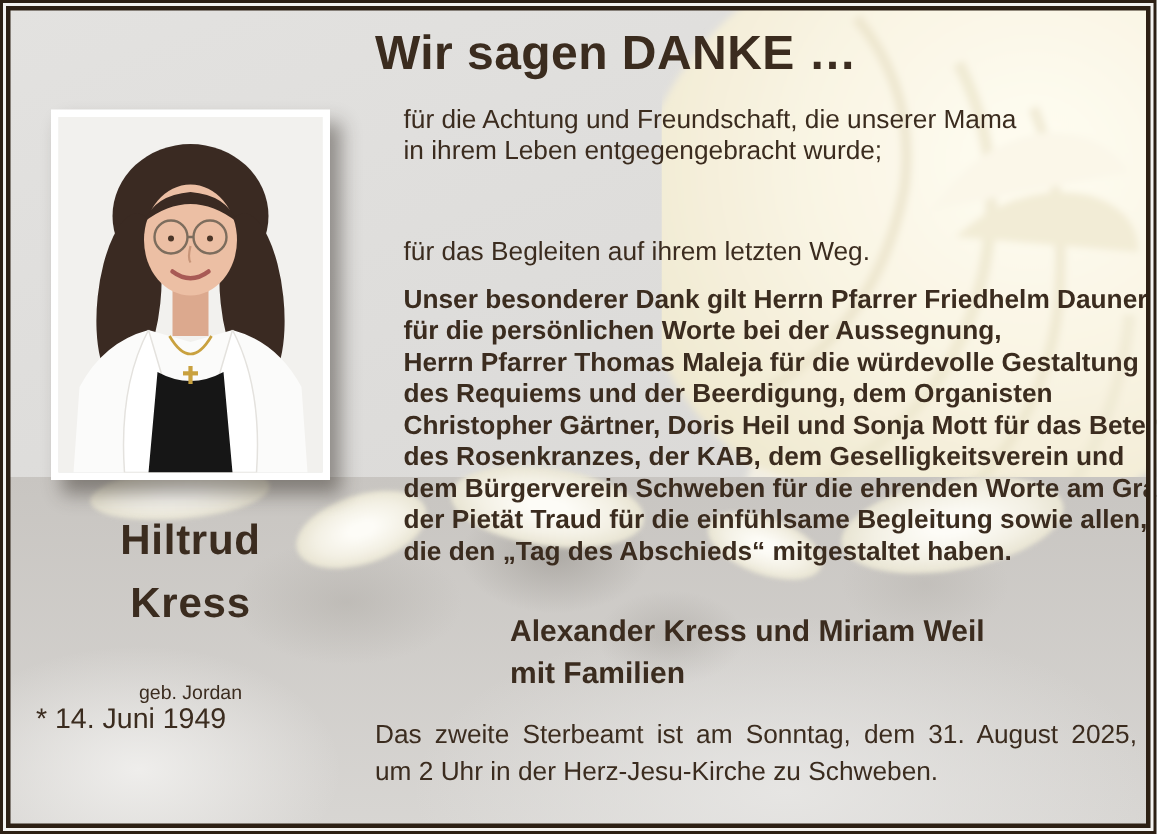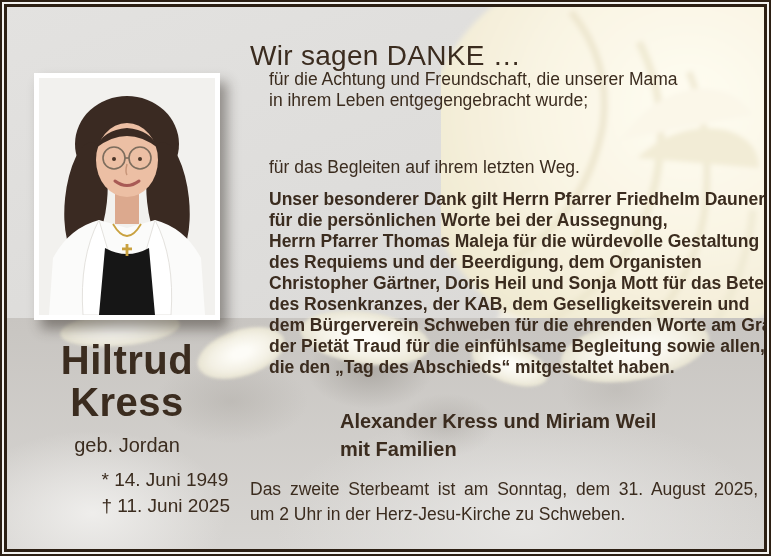--- a/index.html
+++ b/index.html
@@ -36,27 +36,27 @@
     box-shadow:inset 0 0 0 2px #2d2014, inset 0 0 0 4px #f3f2ef, inset 0 0 0 7px #2d2014;}
   
   #photo{
     position:absolute;left:34px;top:73px;width:176px;height:237px;z-index:10;
     background:linear-gradient(#f4f3f1,#e9e7e4);
     border:5px solid #fff;box-shadow:7px 9px 12px rgba(45,38,30,.45);
   }
   #photo svg{display:block;}
   
   .ltxt{position:absolute;left:24px;width:206px;text-align:center;z-index:10;}
-  #deceased-name{top:339px;font-size:40px;font-weight:bold;line-height:42px;white-space:pre-line;letter-spacing:.5px;}
-  #maiden-name{top:434px;font-size:20px;}
-  #dates{top:467px;display:flex;justify-content:flex-end;}
+  #deceased-name{top:339px;font-size:28px;font-weight:bold;line-height:42px;white-space:pre-line;letter-spacing:.5px;}
+  #maiden-name{top:454px;font-size:13px;}
+  #dates{top:467px;display:flex;justify-content:flex-start;}
   #dates .inner{text-align:left;font-size:19px;line-height:26px;}
   
   .rtxt{position:absolute;left:250px;width:508px;z-index:10;white-space:pre;}
-  #thanks-heading{top:40px;font-size:28px;font-weight:normal;letter-spacing:.3px;}
+  #thanks-heading{top:17px;font-size:32px;font-weight:bold;letter-spacing:.3px;}
   .body-par{font-size:17.5px;line-height:21px;margin-left:19px;}
   #thanks-par-1{top:69px;}
   #thanks-par-2{top:126px;}
   #thanks-par-3{top:157px;}
   #special-thanks{top:189px;font-weight:bold;}
   #signature{left:340px;top:407px;font-size:20px;font-weight:bold;line-height:28px;white-space:pre-line;}
   #sterbeamt{top:477px;font-size:17.5px;line-height:25px;white-space:normal;}
   #sterbeamt .just{text-align:justify;text-align-last:justify;}
 </style>
 </head>
@@ -129,21 +129,20 @@
       <rect x="83" y="169.5" width="10" height="2.8" fill="#c9a13f"></rect>
     </svg>
   </div>
 
   <div id="deceased-name" class="ltxt">Hiltrud
 Kress</div>
   <div id="maiden-name" class="ltxt">geb. Jordan</div>
   <div id="dates" class="ltxt">
     <div class="inner">
       <div>* 14. Juni 1949</div>
-      <div>† 11. Juni 2025</div>
     </div>
   </div>
 
   <div id="thanks-heading" class="rtxt">Wir sagen DANKE …</div>
   <div id="thanks-par-1" class="rtxt body-par">für die Achtung und Freundschaft, die unserer Mama
 in ihrem Leben entgegengebracht wurde;</div>
   <div id="thanks-par-3" class="rtxt body-par">für das Begleiten auf ihrem letzten Weg.</div>
   <div id="special-thanks" class="rtxt body-par">Unser besonderer Dank gilt Herrn Pfarrer Friedhelm Dauner
 für die persönlichen Worte bei der Aussegnung,
 Herrn Pfarrer Thomas Maleja für die würdevolle Gestaltung

